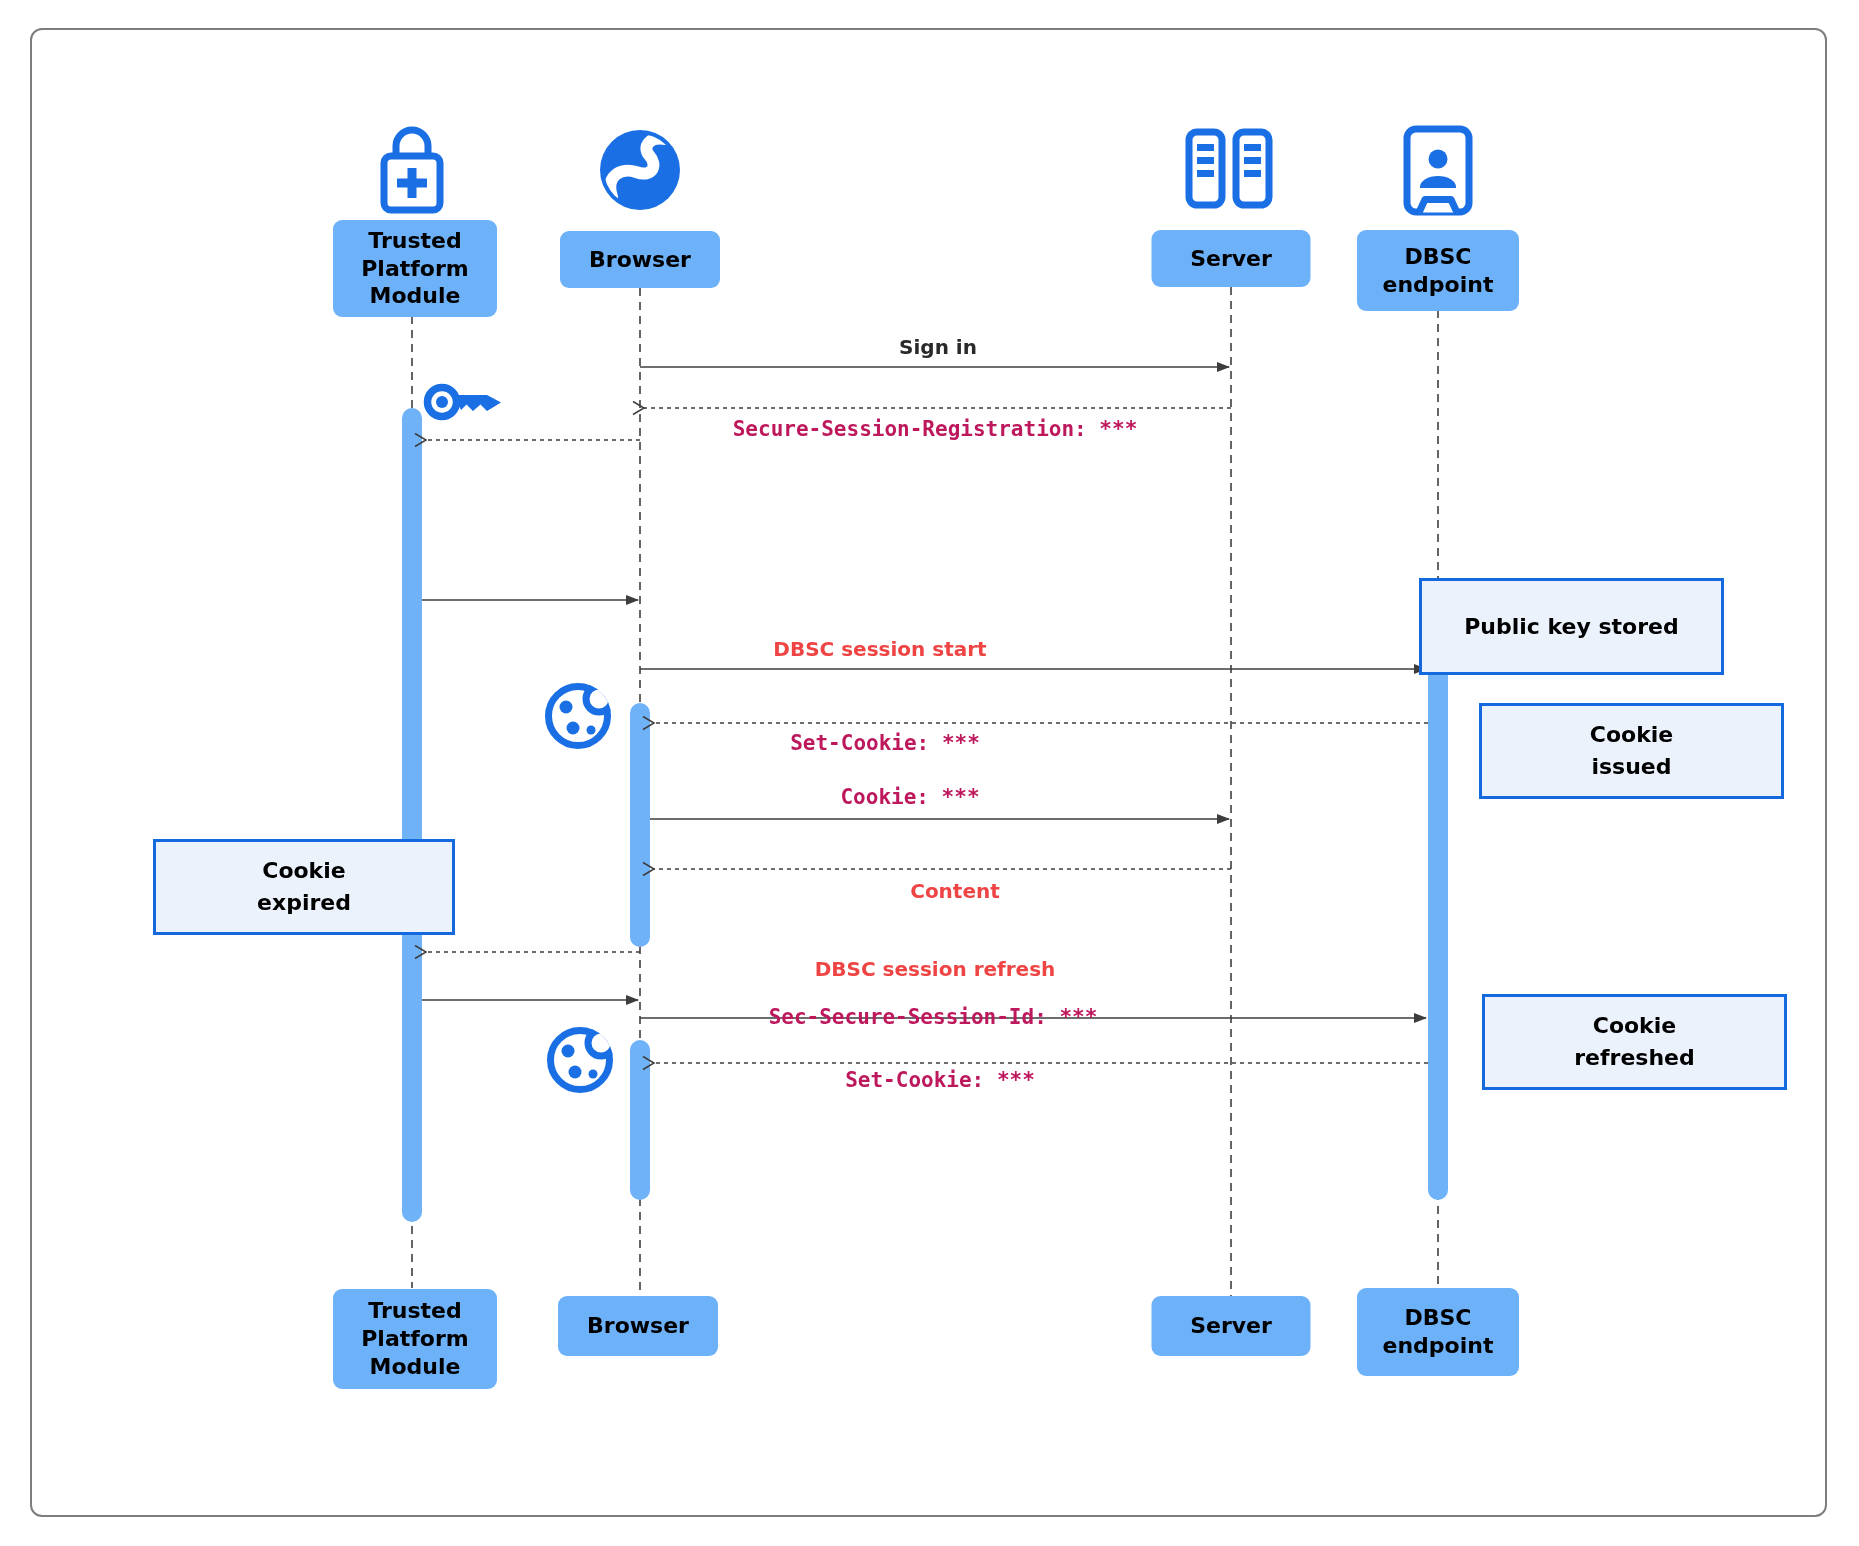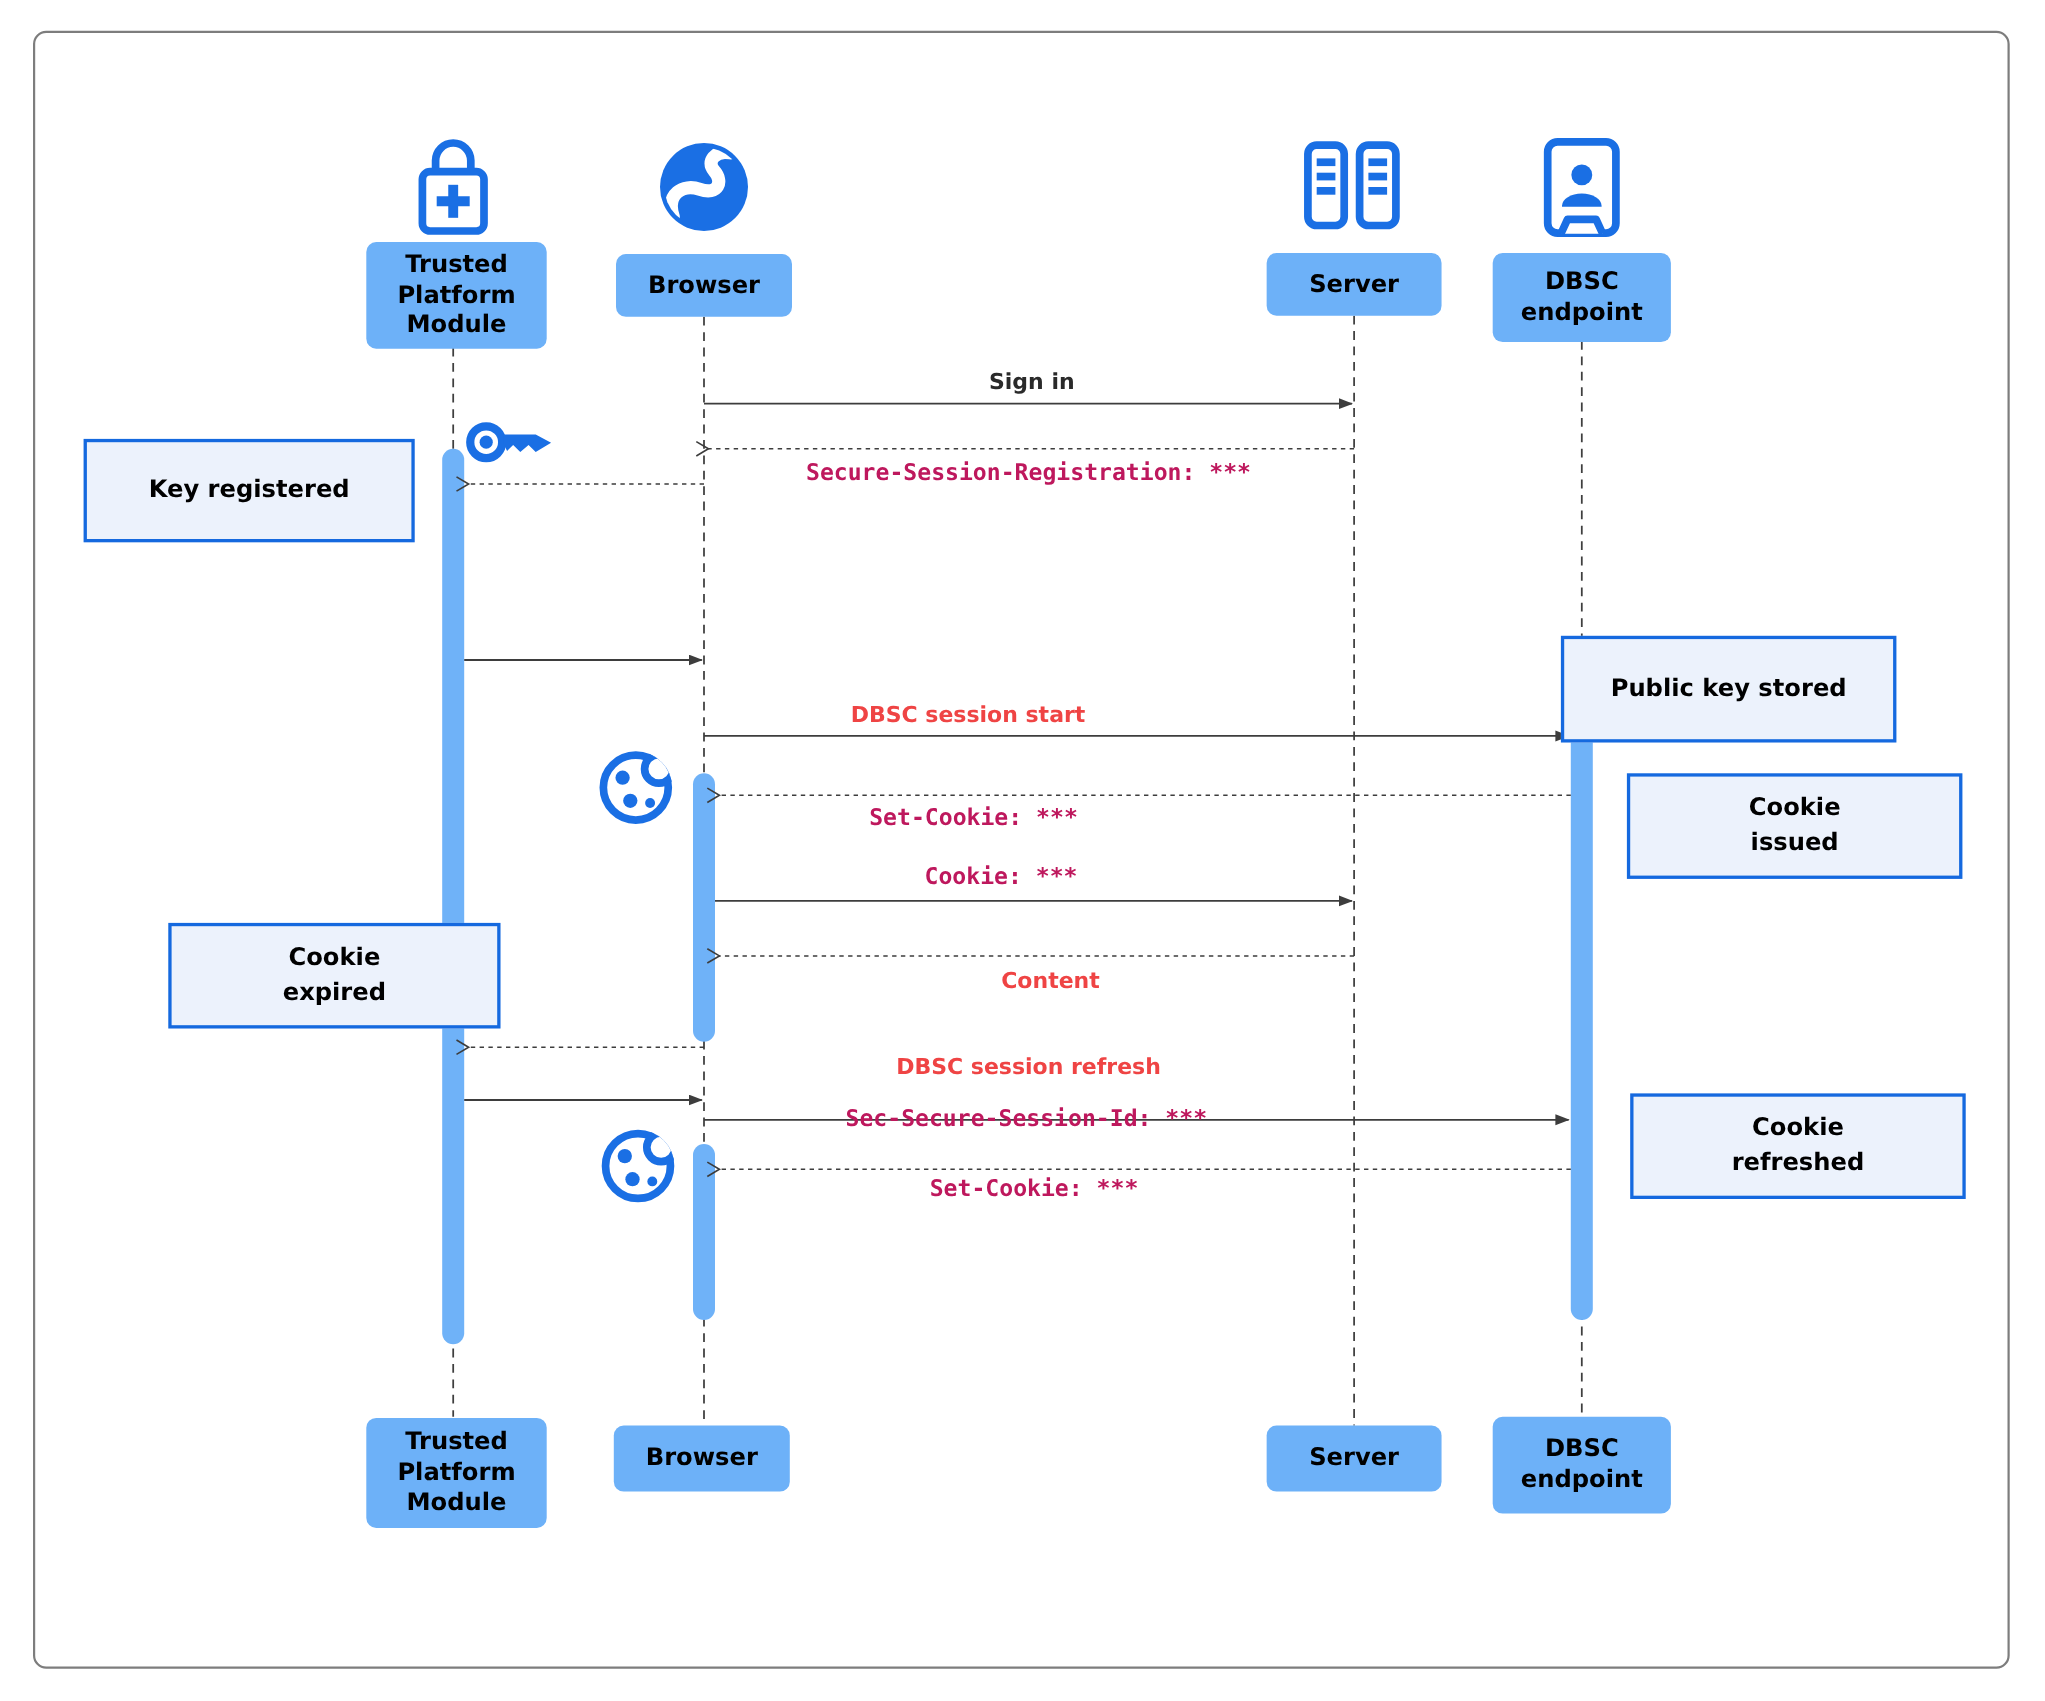--- a/index.html
+++ b/index.html
@@ -163,21 +163,20 @@
 endpoint</div>
 
   <div class="actor" style="left:415px; top:1289px; width:164px; height:100px;">Trusted
 Platform
 Module</div>
   <div class="actor" style="left:638px; top:1296px; width:160px; height:60px;">Browser</div>
   <div class="actor" style="left:1231px; top:1296px; width:159px; height:60px;">Server</div>
   <div class="actor" style="left:1438px; top:1288px; width:162px; height:88px;">DBSC
 endpoint</div>
 
-  <div class="note" style="left:76px; top:399px; width:301px; height:94px;">Key registered</div>
   <div class="note" style="left:153px; top:839px; width:302px; height:96px;">Cookie
 expired</div>
   <div class="note" style="left:1419px; top:578px; width:305px; height:97px;">Public key stored</div>
   <div class="note" style="left:1479px; top:703px; width:305px; height:96px;">Cookie
 issued</div>
   <div class="note" style="left:1482px; top:994px; width:305px; height:96px;">Cookie
 refreshed</div>
 
   <div class="msg sans dark" style="left:938px; top:335px;">Sign in</div>
   <div class="msg mono" style="left:935px; top:417px;">Secure-Session-Registration: ***</div>

